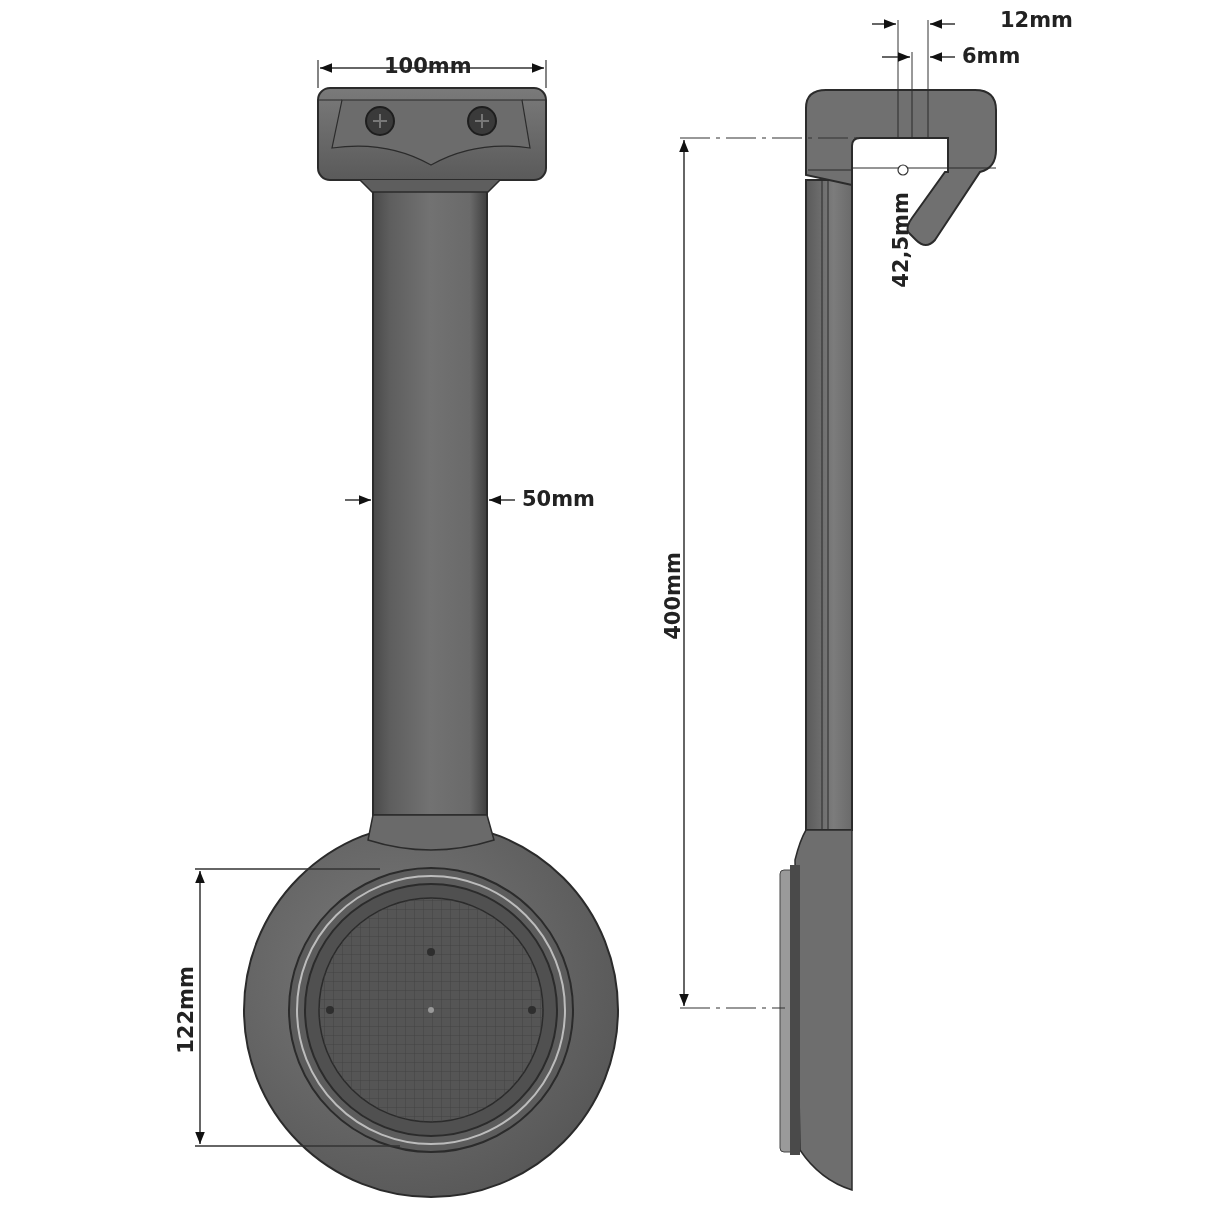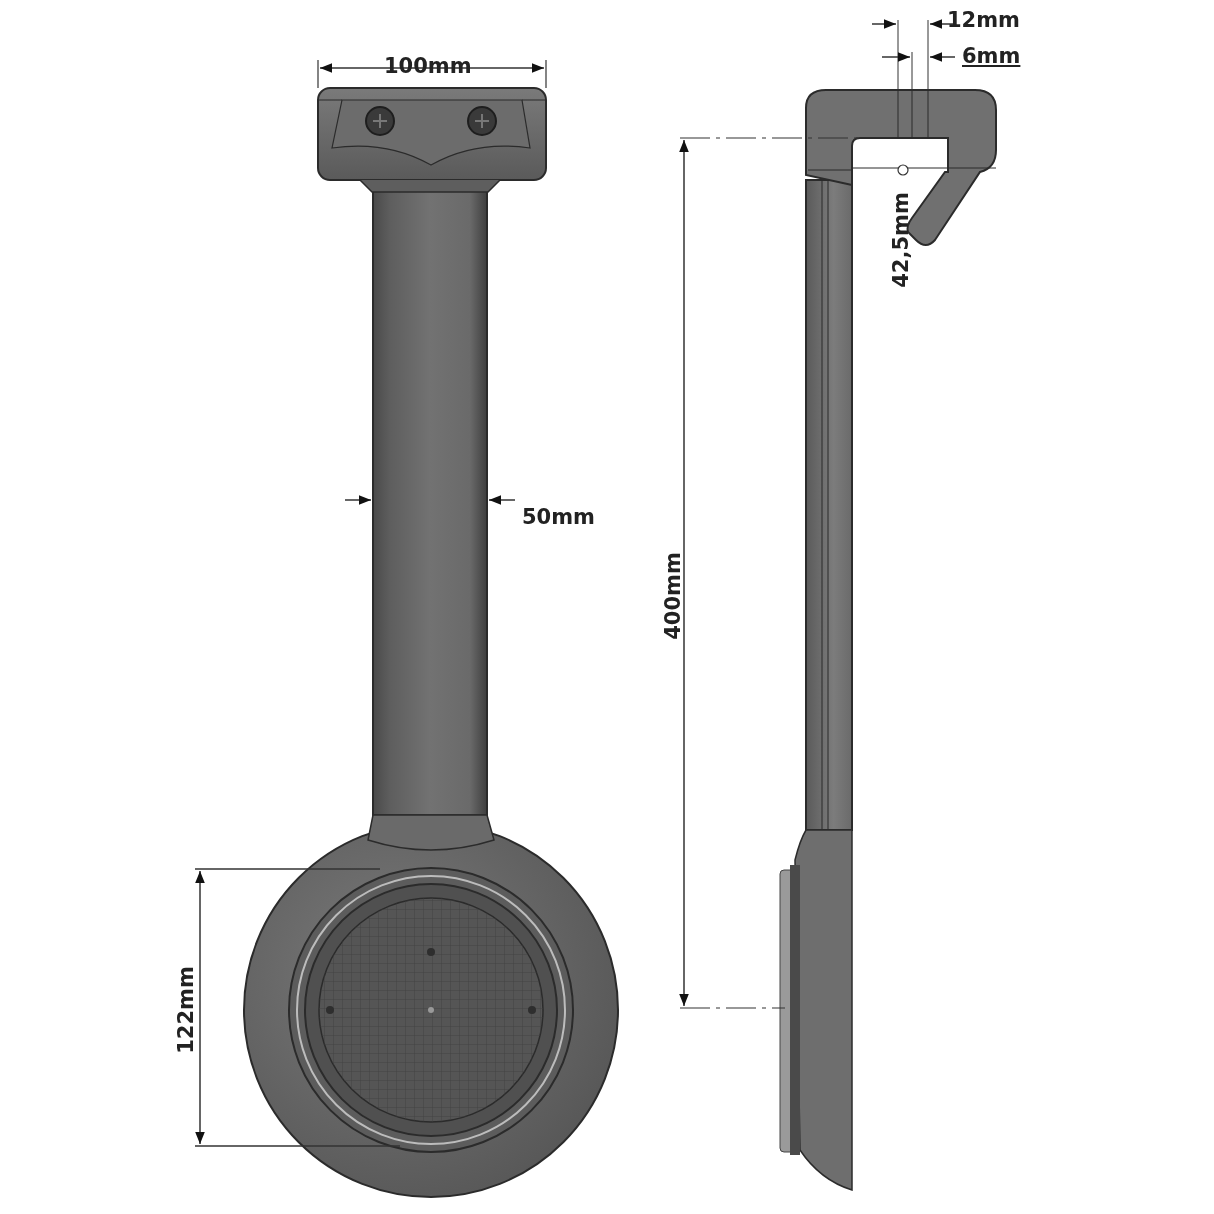--- a/index.html
+++ b/index.html
@@ -131,19 +131,19 @@
         <line x1="872" y1="24" x2="896" y2="24" stroke="#333" stroke-width="1.5" marker-end="url(#arrow)"></line>
         <line x1="955" y1="24" x2="930" y2="24" stroke="#333" stroke-width="1.5" marker-end="url(#arrow)"></line>
         <line x1="882" y1="57" x2="910" y2="57" stroke="#333" stroke-width="1.5" marker-end="url(#arrow)"></line>
         <line x1="955" y1="57" x2="930" y2="57" stroke="#333" stroke-width="1.5" marker-end="url(#arrow)"></line>
       </g>
     </g>
   </svg>
 
   
   <span class="dim-label" style="left:384px; top:54px;">100mm</span>
-  <span class="dim-label" style="left:522px; top:505px;">50mm</span>
+  <span class="dim-label" style="left:522px; top:487px;">50mm</span>
   <span class="dim-label rot" style="left:142px; top:998px;">122mm</span>
   <span class="dim-label rot" style="left:629px; top:584px;">400mm</span>
   <span class="dim-label rot" style="left:853px; top:228px;">42,5mm</span>
-  <span class="dim-label" style="left:947px; top:8px;">12mm</span>
-  <span class="dim-label" style="left:962px; top:44px;text-decoration:underline;">6mm</span>
+  <span class="dim-label" style="left:1000px; top:8px;">12mm</span>
+  <span class="dim-label" style="left:962px; top:44px;">6mm</span>
 </div>
 
 </body></html>

